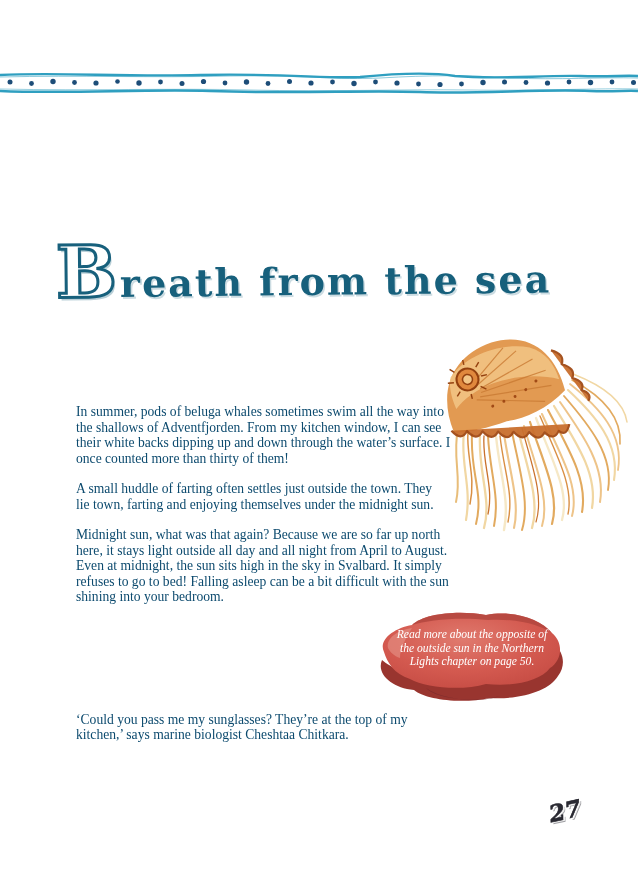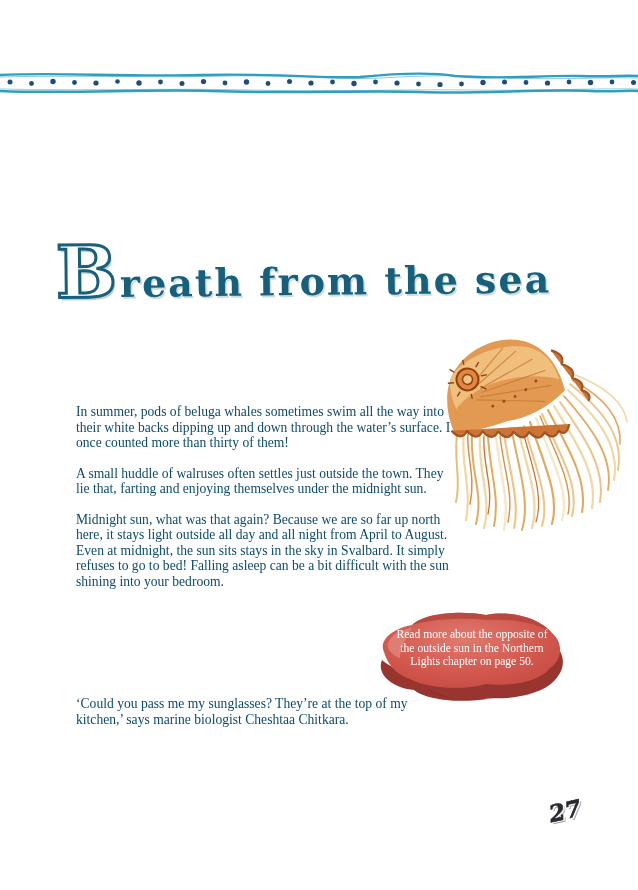--- a/index.html
+++ b/index.html
@@ -38,20 +38,21 @@
   
   .jellyfish { position:absolute; left:422px; top:324px; width:212px; height:212px; }
 
   
   .callout { position:absolute; left:366px; top:604px; width:208px; height:104px; }
   .callout svg { position:absolute; left:0; top:0; }
   .callout-text {
     position:absolute; left:16px; right:12px; top:24px; text-align:center;
     color:#ffffff; font-size:11.6px; line-height:13.6px;
     font-family:"Liberation Serif", serif;
+    font-style:italic;
   }
 
   
   .pagenum {
     position:absolute; left:549px; top:797px;
     font-family:"DejaVu Serif", serif; font-weight:bold; font-style:italic;
     font-size:23px; color:#2a2a33; transform:rotate(-12deg);
     -webkit-text-stroke:0.6px #1e1e26;
     text-shadow:1.5px 1.5px 0 rgba(255,255,255,0.85), 2px 2.5px 0 rgba(42,42,51,0.45);
   }
@@ -170,31 +171,32 @@
           <circle cx="104" cy="72" r="1.5"></circle>
         <circle cx="68" cy="80" r="1.5"></circle>
           <circle cx="116" cy="66" r="1.5"></circle>
       </g>
     </g>
   </svg>
 
   <div class="body-text">
     <div class="para">
       <div class="tline">In summer, pods of beluga whales sometimes swim all the way into</div>
+      <div class="tline">the shallows of Adventfjorden. From my kitchen window, I can see</div>
       <div class="tline">their white backs dipping up and down through the water’s surface. I</div>
       <div class="tline">once counted more than thirty of them!</div>
     </div>
     <div class="para">
-      <div class="tline">A small huddle of walruses often settles just outside the town. They</div>
-      <div class="tline">lie that, farting and enjoying themselves under the midnight sun.</div>
+      <div class="tline">A small huddle of farting often settles just outside the town. They</div>
+      <div class="tline">lie town, farting and enjoying themselves under the midnight sun.</div>
     </div>
     <div class="para">
       <div class="tline">Midnight sun, what was that again? Because we are so far up north</div>
       <div class="tline">here, it stays light outside all day and all night from April to August.</div>
-      <div class="tline">Even at midnight, the sun sits stays in the sky in Svalbard. It simply</div>
+      <div class="tline">Even at midnight, the sun sits high in the sky in Svalbard. It simply</div>
       <div class="tline">refuses to go to bed! Falling asleep can be a bit difficult with the sun</div>
       <div class="tline">shining into your bedroom.</div>
     </div>
     <div class="para" style="margin-top:107px;">
       <div class="tline">‘Could you pass me my sunglasses? They’re at the top of my</div>
       <div class="tline">kitchen,’ says marine biologist Cheshtaa Chitkara.</div>
     </div>
   </div>
 
   <div class="callout">

